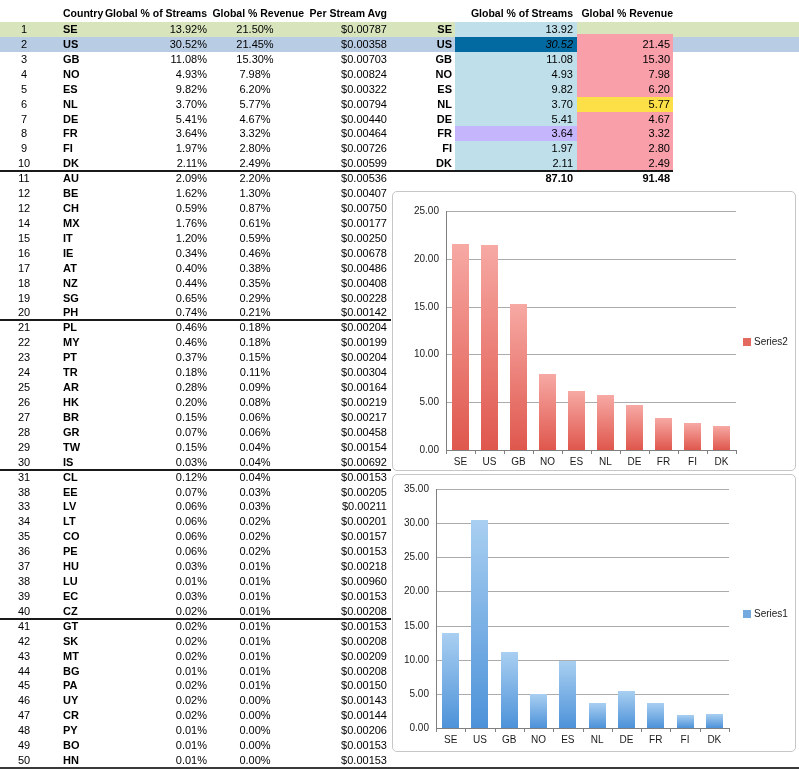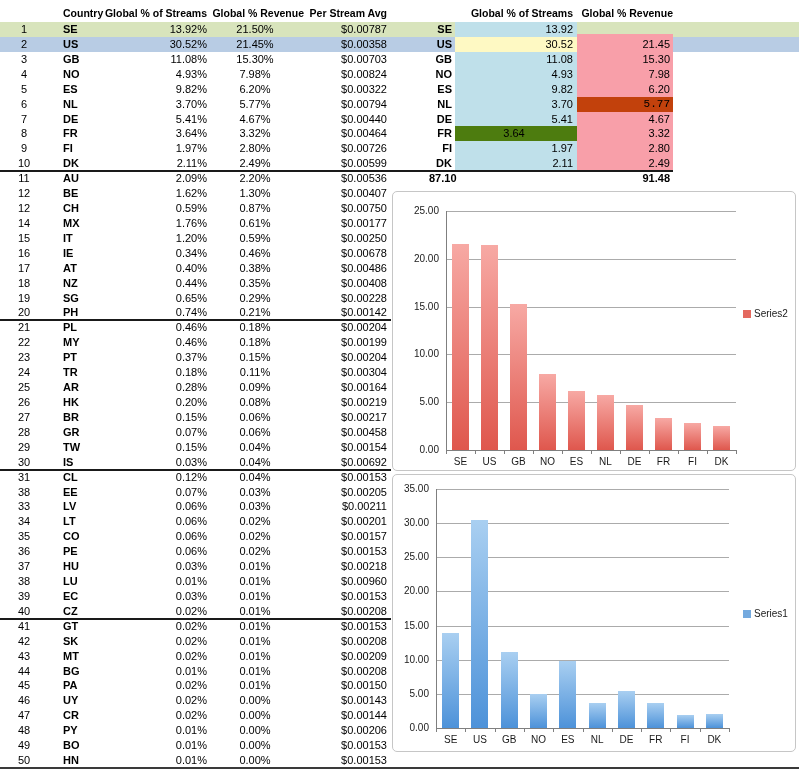--- a/index.html
+++ b/index.html
@@ -31,21 +31,21 @@
   .sum-header span{position:absolute;display:block;white-space:nowrap;}
   .sh-streams{left:443px;width:130px;text-align:right;}
   .sh-revenue{left:563px;width:110px;text-align:right;}
   .sum-row{position:absolute;left:0;width:799px;height:14.92px;line-height:14.92px;z-index:3;}
   .sum-row span{position:absolute;display:block;height:14.92px;box-sizing:border-box;}
   .sc-country{left:398px;width:54px;text-align:right;font-weight:bold;}
   .sc-streams{left:455px;width:122px;text-align:right;padding-right:4px;}
   .sc-revenue{left:577px;width:96px;text-align:right;padding-right:3px;}
   .sum-totals{position:absolute;left:0;width:799px;height:14.92px;line-height:15.5px;font-weight:bold;z-index:4;}
   .sum-totals span{position:absolute;display:block;}
-  .st-streams{left:429px;width:118px;text-align:left;}
+  .st-streams{left:455px;width:118px;text-align:right;}
   .st-revenue{left:577px;width:93px;text-align:right;}
   
   .gline{position:absolute;background:#1a1a1a;height:2px;z-index:5;}
   
   .chart{position:absolute;background:#fff;border:1px solid #C6C6C6;border-radius:5px;z-index:6;}
   .gridline{position:absolute;height:1px;background:#ABABAB;}
   .vaxis{position:absolute;width:1px;background:#7F7F7F;}
   .haxis{position:absolute;height:1px;background:#7F7F7F;}
   .xtick{position:absolute;width:1px;height:4px;background:#7F7F7F;}
   .ylabel{position:absolute;width:45px;text-align:right;font-size:10px;color:#1a1a1a;height:12px;line-height:12px;}
@@ -428,51 +428,51 @@
   </div>
 
   <div id="summary-rows">
       <div class="sum-row" style="top: 22px;">
         <span class="sc-country">SE</span>
         <span class="sc-streams" style="background: rgb(191, 224, 234);">13.92</span>
         <span class="sc-revenue" style="background: rgb(248, 159, 169); margin-top: 12px;">21.50</span>
       </div>
       <div class="sum-row" style="top: 36.92px;">
         <span class="sc-country">US</span>
-        <span class="sc-streams" style="background: #fef9c3;">30.52</span>
+        <span class="sc-streams" style="background: #0369a1; font-style: italic;">30.52</span>
         <span class="sc-revenue" style="background: rgb(248, 159, 169);">21.45</span>
       </div>
       <div class="sum-row" style="top: 51.84px;">
         <span class="sc-country">GB</span>
         <span class="sc-streams" style="background: rgb(191, 224, 234);">11.08</span>
         <span class="sc-revenue" style="background: rgb(248, 159, 169);">15.30</span>
       </div>
       <div class="sum-row" style="top: 66.76px;">
         <span class="sc-country">NO</span>
         <span class="sc-streams" style="background: rgb(191, 224, 234);">4.93</span>
         <span class="sc-revenue" style="background: rgb(248, 159, 169);">7.98</span>
       </div>
       <div class="sum-row" style="top: 81.68px;">
         <span class="sc-country">ES</span>
         <span class="sc-streams" style="background: rgb(191, 224, 234);">9.82</span>
         <span class="sc-revenue" style="background: rgb(248, 159, 169);">6.20</span>
       </div>
       <div class="sum-row" style="top: 96.6px;">
         <span class="sc-country">NL</span>
         <span class="sc-streams" style="background: rgb(191, 224, 234);">3.70</span>
-        <span class="sc-revenue" style="background: #c2410c; font-family: Liberation Mono, monospace;">5.77</span>
+        <span class="sc-revenue" style="background: #fde047;">5.77</span>
       </div>
       <div class="sum-row" style="top: 111.52px;">
         <span class="sc-country">DE</span>
         <span class="sc-streams" style="background: rgb(191, 224, 234);">5.41</span>
         <span class="sc-revenue" style="background: rgb(248, 159, 169);">4.67</span>
       </div>
       <div class="sum-row" style="top: 126.44px;">
         <span class="sc-country">FR</span>
-        <span class="sc-streams" style="background: #4d7c0f; text-align: center;">3.64</span>
+        <span class="sc-streams" style="background: #c4b5fd;">3.64</span>
         <span class="sc-revenue" style="background: rgb(248, 159, 169);">3.32</span>
       </div>
       <div class="sum-row" style="top: 141.36px;">
         <span class="sc-country">FI</span>
         <span class="sc-streams" style="background: rgb(191, 224, 234);">1.97</span>
         <span class="sc-revenue" style="background: rgb(248, 159, 169);">2.80</span>
       </div>
       <div class="sum-row" style="top: 156.28px;">
         <span class="sc-country">DK</span>
         <span class="sc-streams" style="background: rgb(191, 224, 234);">2.11</span>
@@ -529,21 +529,21 @@
       <div class="bar" style="left: 262px; top: 226.261px; width: 17px; height: 31.7392px; background: linear-gradient(rgb(247, 169, 164), rgb(223, 87, 77));"></div>
       <div class="xlabel" style="left: 256px; top: 264px; width: 29px;">FR</div>
       <div class="xtick" style="left: 256px; top: 258px;"></div>
       <div class="bar" style="left: 291px; top: 231.232px; width: 17px; height: 26.768px; background: linear-gradient(rgb(247, 169, 164), rgb(223, 87, 77));"></div>
       <div class="xlabel" style="left: 285px; top: 264px; width: 29px;">FI</div>
       <div class="xtick" style="left: 285px; top: 258px;"></div>
       <div class="bar" style="left: 320px; top: 234.196px; width: 17px; height: 23.8044px; background: linear-gradient(rgb(247, 169, 164), rgb(223, 87, 77));"></div>
       <div class="xlabel" style="left: 314px; top: 264px; width: 29px;">DK</div>
       <div class="xtick" style="left: 314px; top: 258px;"></div>
       <div class="xtick" style="left: 343px; top: 258px;"></div>
-      <div class="legend" style="left: 350px; top: 116px;"><span class="swatch" style="background: rgb(228, 105, 95);"></span><span>Series2</span></div>
+      <div class="legend" style="left: 350px; top: 144px;"><span class="swatch" style="background: rgb(228, 105, 95);"></span><span>Series2</span></div>
     </div>
   <div class="chart" id="chart-1" style="left:392px;top:474px;width:402px;height:276px">
       <div class="ylabel" style="left: -9px; top: 247px;">0.00</div>
       <div class="gridline" style="left: 43px; top: 218.857px; width: 293px;"></div>
       <div class="ylabel" style="left: -9px; top: 212.857px;">5.00</div>
       <div class="gridline" style="left: 43px; top: 184.714px; width: 293px;"></div>
       <div class="ylabel" style="left: -9px; top: 178.714px;">10.00</div>
       <div class="gridline" style="left: 43px; top: 150.571px; width: 293px;"></div>
       <div class="ylabel" style="left: -9px; top: 144.571px;">15.00</div>
       <div class="gridline" style="left: 43px; top: 116.429px; width: 293px;"></div>

